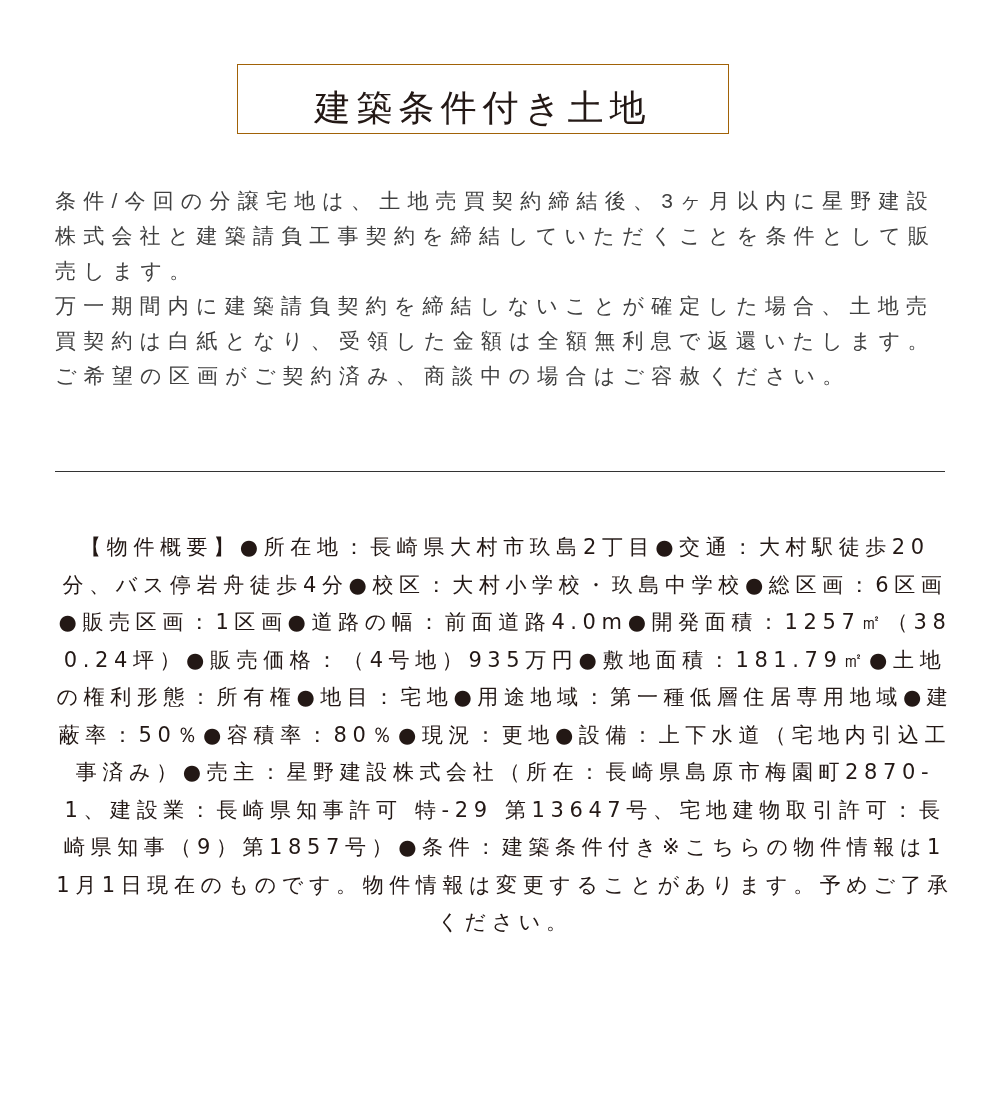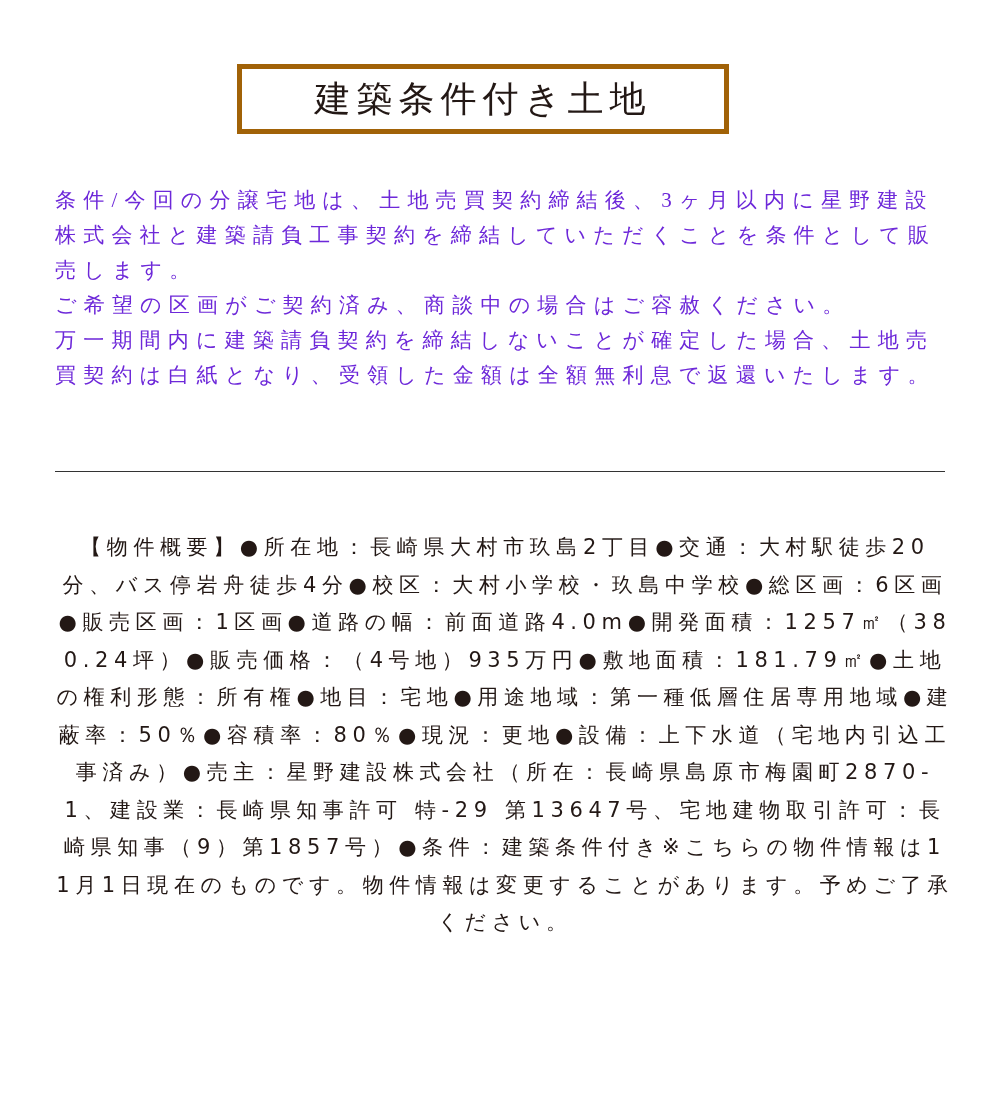--- a/index.html
+++ b/index.html
@@ -13,44 +13,44 @@
       position: relative;
       overflow: hidden;
       color: #231815;
     }
     .title-box {
       position: absolute;
       left: 237px;
       top: 64px;
       width: 492px;
       height: 70px;
-      border: 5px solid #a16207;
+      border: 1px solid #a16207;
       box-sizing: border-box;
       display: flex;
-      align-items: center;
+      align-items: flex-end;
       justify-content: center;
     }
     .title-text {
       font-family: "DejaVu Sans", sans-serif;
       font-size: 36px;
       letter-spacing: 6px;
       font-weight: normal;
       color: #231815;
       margin: 0;
     }
     .conditions {
       position: absolute;
       left: 55px;
       top: 183px;
       width: 895px;
-      font-family: Liberation Serif, serif;
+      font-family: Liberation Sans, sans-serif;
       font-size: 21px;
       line-height: 35px;
       letter-spacing: 7.2px;
-      color: #6d28d9;
+      color: #404040;
     }
     .conditions p {
       margin: 0;
     }
     .divider {
       position: absolute;
       left: 55px;
       top: 471px;
       width: 890px;
       height: 0;
@@ -75,21 +75,21 @@
   </style>
 </head>
 <body>
 
 <div class="title-box">
   <h1 class="title-text">建築条件付き土地</h1>
 </div>
 
 <div class="conditions">
   <p>条件/今回の分譲宅地は、土地売買契約締結後、3ヶ月以内に星野建設株式会社と建築請負工事契約を締結していただくことを条件として販売します。</p>
+  <p>万一期間内に建築請負契約を締結しないことが確定した場合、土地売買契約は白紙となり、受領した金額は全額無利息で返還いたします。</p>
   <p>ご希望の区画がご契約済み、商談中の場合はご容赦ください。</p>
-  <p>万一期間内に建築請負契約を締結しないことが確定した場合、土地売買契約は白紙となり、受領した金額は全額無利息で返還いたします。</p>
 </div>
 
 <div class="divider"></div>
 
 <div class="overview">
   <p><span>【物件概要】</span><span id="overview-items"><span><span>●</span><span>所在地：</span><span>長崎県大村市玖島2丁目</span></span><span><span>●</span><span>交通：</span><span>大村駅徒歩20分、バス停岩舟徒歩4分</span></span><span><span>●</span><span>校区：</span><span>大村小学校・玖島中学校</span></span><span><span>●</span><span>総区画：</span><span>6区画</span></span><span><span>●</span><span>販売区画：</span><span>1区画</span></span><span><span>●</span><span>道路の幅：</span><span>前面道路4.0m</span></span><span><span>●</span><span>開発面積：</span><span>1257㎡（380.24坪）</span></span><span><span>●</span><span>販売価格：</span><span>（4号地）935万円</span></span><span><span>●</span><span>敷地面積：</span><span>181.79㎡</span></span><span><span>●</span><span>土地の権利形態：</span><span>所有権</span></span><span><span>●</span><span>地目：</span><span>宅地</span></span><span><span>●</span><span>用途地域：</span><span>第一種低層住居専用地域</span></span><span><span>●</span><span>建蔽率：</span><span>50％</span></span><span><span>●</span><span>容積率：</span><span>80％</span></span><span><span>●</span><span>現況：</span><span>更地</span></span><span><span>●</span><span>設備：</span><span>上下水道（宅地内引込工事済み）</span></span><span><span>●</span><span>売主：</span><span>星野建設株式会社（所在：長崎県島原市梅園町2870-1、建設業：長崎県知事許可 特-29 第13647号、宅地建物取引許可：長崎県知事（9）第1857号）</span></span><span><span>●</span><span>条件：</span><span>建築条件付き</span></span></span><span>※こちらの物件情報は11月1日現在のものです。物件情報は変更することがあります。予めご了承ください。</span></p>
 </div>
 
 </body></html>

